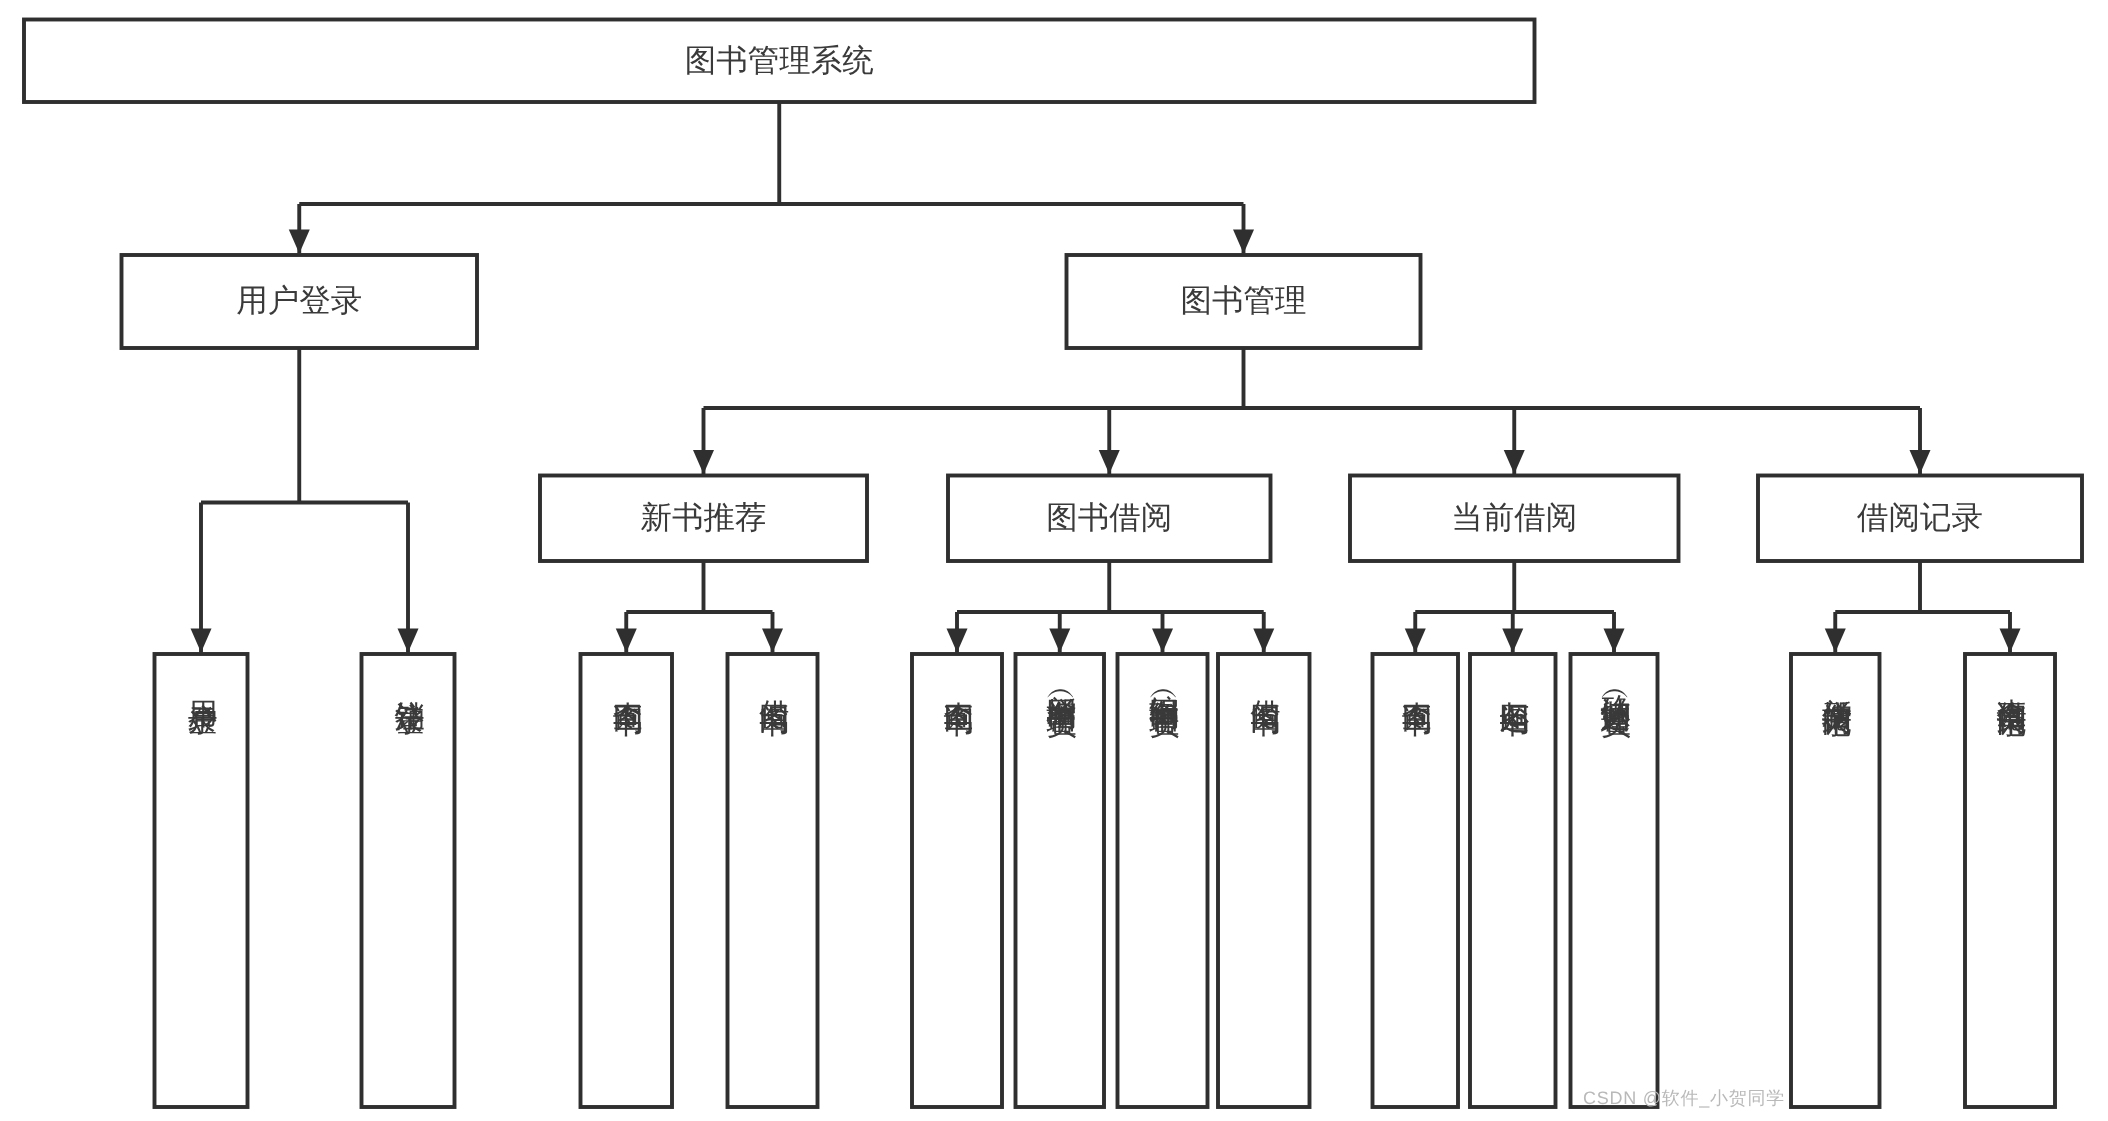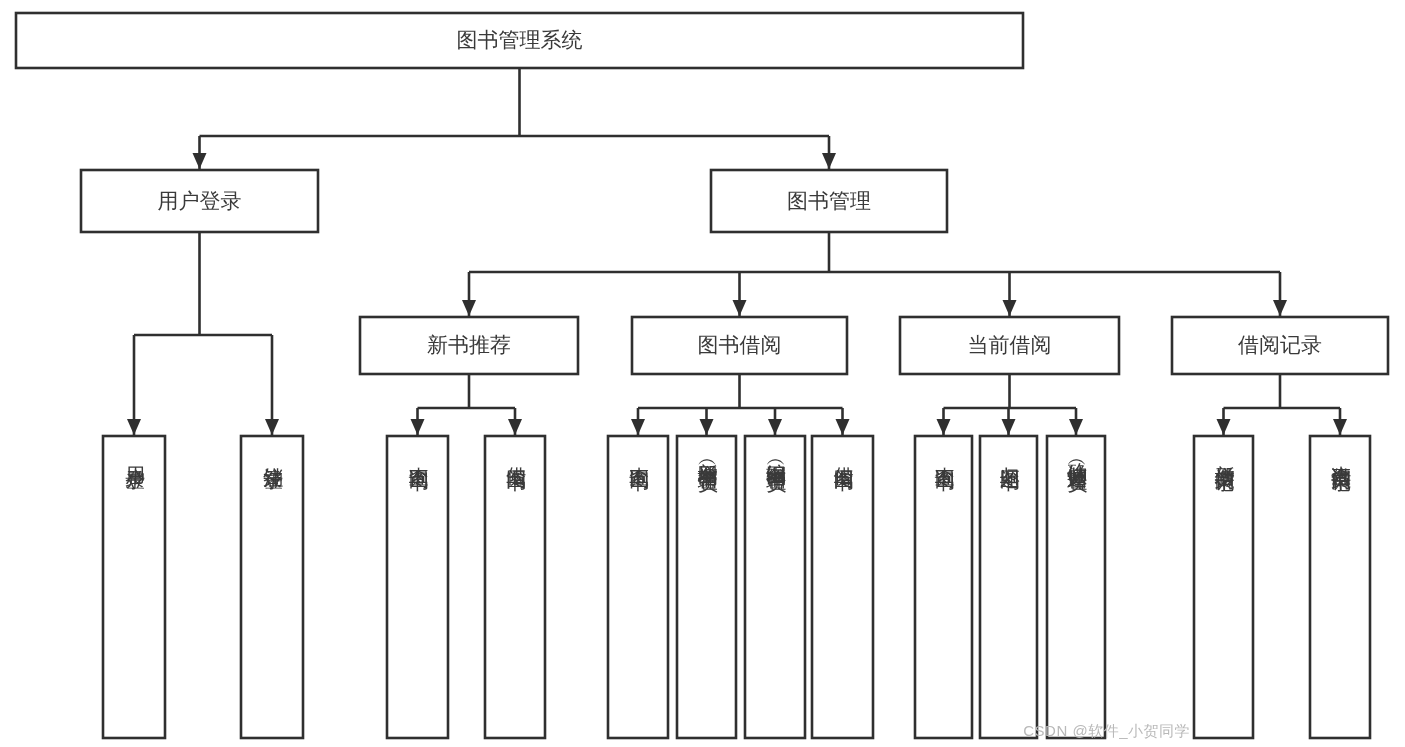--- a/index.html
+++ b/index.html
@@ -33,21 +33,21 @@
   }
   .node-label.vertical{
     font-size:20px;
     writing-mode:vertical-rl;
     text-orientation:upright;
     letter-spacing:1.5px;
   }
   .watermark{
     position:absolute;
     right:8px;bottom:6px;
-    font-size:15px;
+    font-size:12px;
     color:#b9b9b9;
     letter-spacing:0.5px;
     font-family:"Liberation Sans","DejaVu Sans",sans-serif;
     white-space:nowrap;
     pointer-events:none;
     margin-top:39px;
   }
 </style>
 </head>
 <body>

